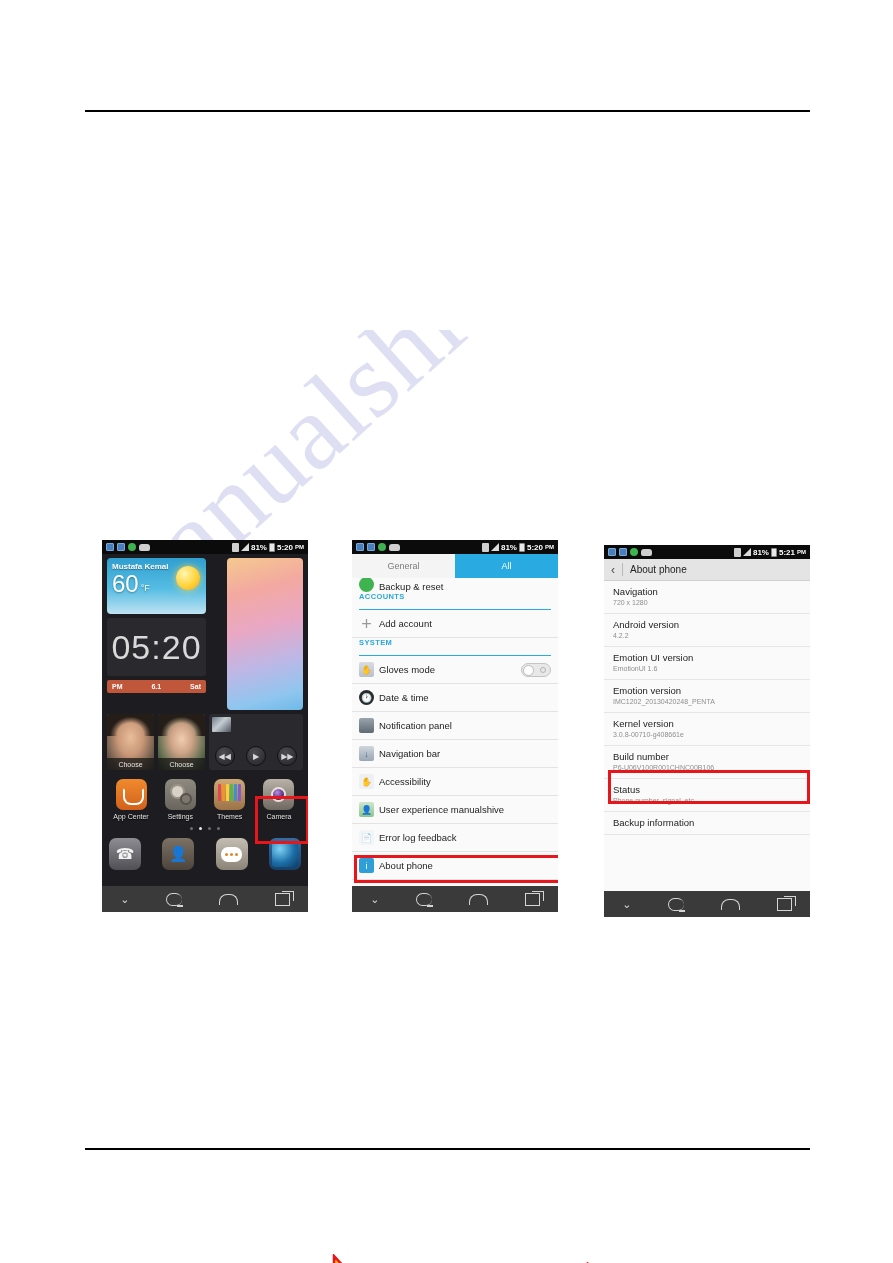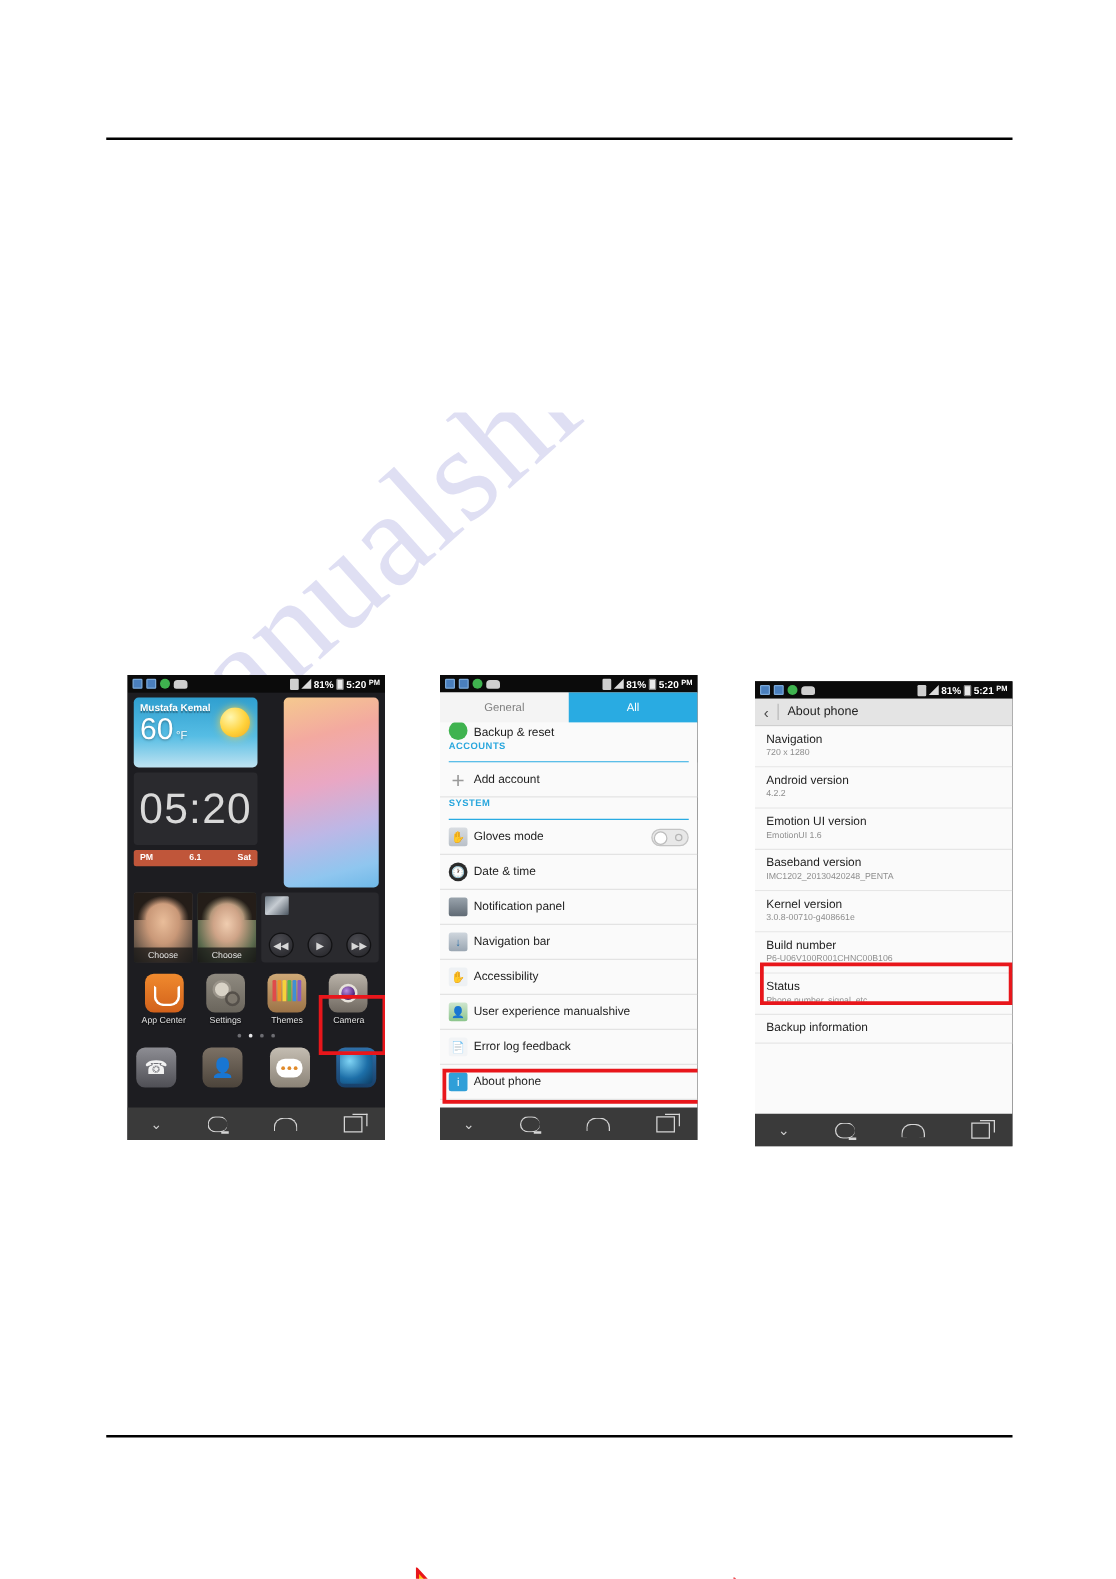--- a/index.html
+++ b/index.html
@@ -474,21 +474,21 @@
         </div>
         <div class="ab-row">
           <div class="t">Android version</div>
           <div class="s">4.2.2</div>
         </div>
         <div class="ab-row">
           <div class="t">Emotion UI version</div>
           <div class="s">EmotionUI 1.6</div>
         </div>
         <div class="ab-row">
-          <div class="t">Baseband version</div>
+          <div class="t">Emotion version</div>
           <div class="s">IMC1202_20130420248_PENTA</div>
         </div>
         <div class="ab-row">
           <div class="t">Kernel version</div>
           <div class="s">3.0.8-00710-g408661e</div>
         </div>
         <div class="ab-row">
           <div class="t">Build number</div>
           <div class="s">P6-U06V100R001CHNC00B106</div>
         </div>

